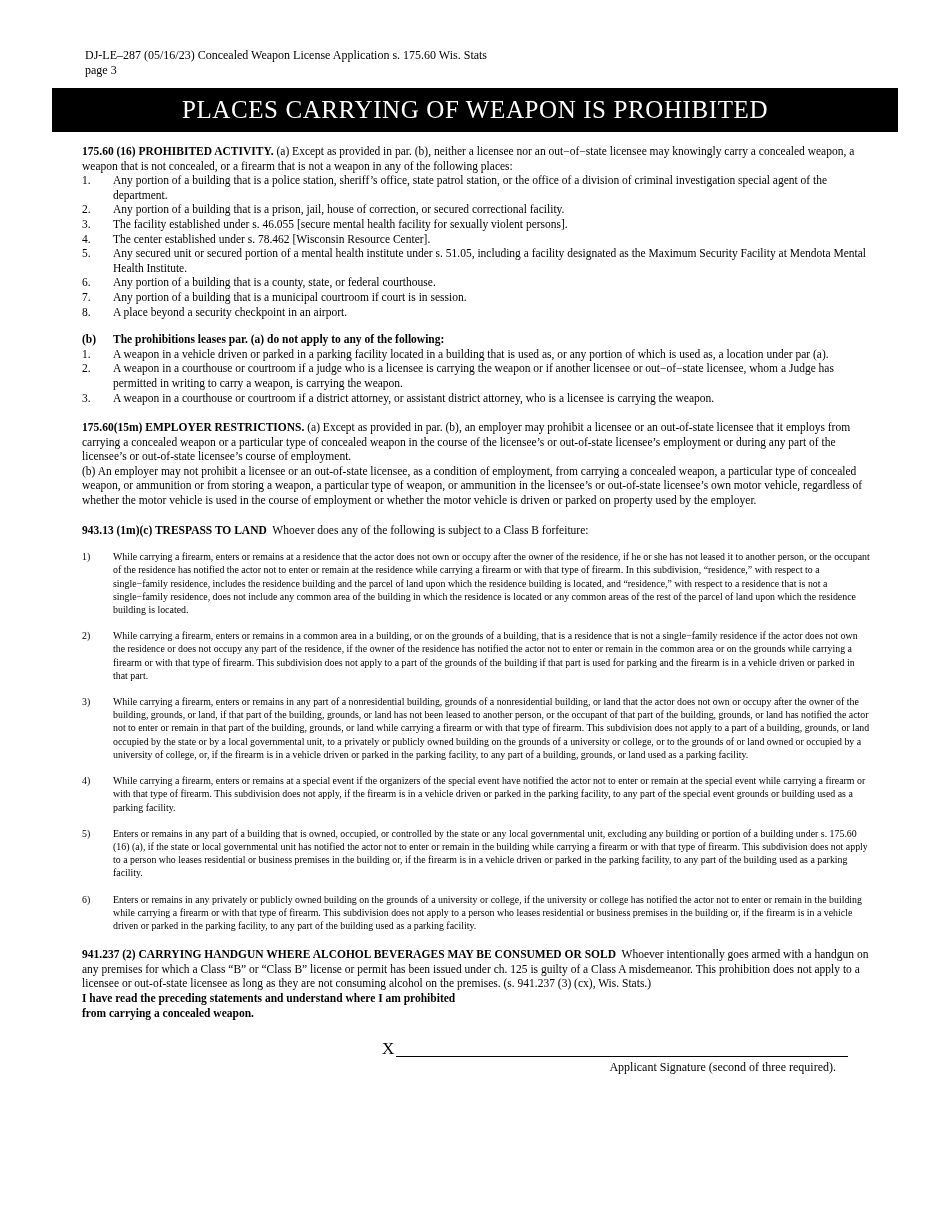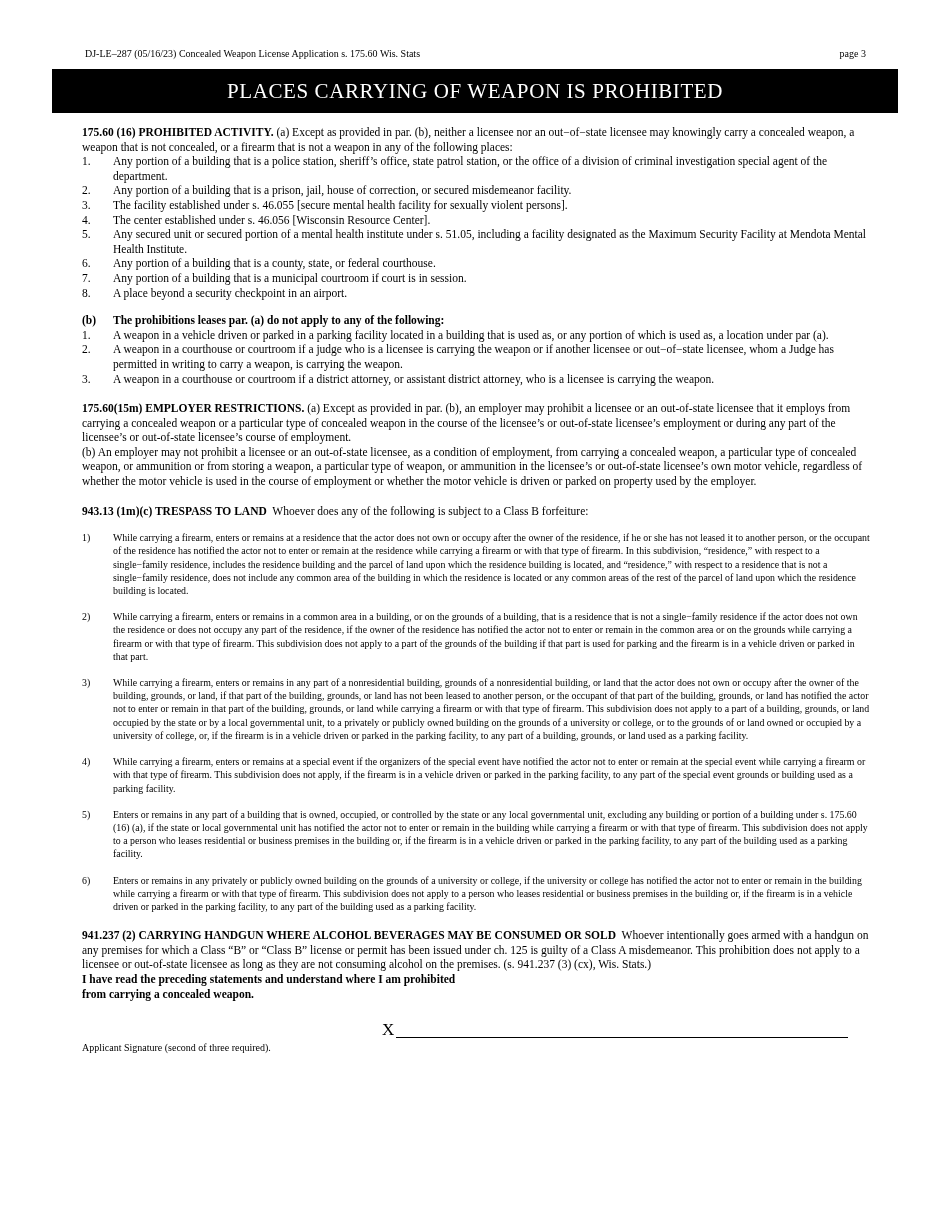--- a/index.html
+++ b/index.html
@@ -1,21 +1,21 @@
 <!DOCTYPE html>
 <html><head>
 <meta charset="utf-8">
 <style>
   html,body{margin:0;padding:0;background:#ffffff;}
   body{width:950px;height:1230px;font-family:"Liberation Serif",serif;color:#000;-webkit-font-smoothing:antialiased;}
   .page{position:relative;width:950px;height:1230px;background:#fff;overflow:hidden;}
 
-  .hdr{display:flex;justify-content:space-between;align-items:baseline;margin:48px 84px 0 85px;font-size:10px;}
+  .hdr{display:flex;justify-content:space-between;align-items:baseline;margin:48px 84px 0 85px;font-size:12px;flex-direction:column;}
 
-  .banner{margin:10px 52px 0 52px;height:44px;background:#000;color:#fff;display:flex;align-items:center;justify-content:center;font-size:21px;letter-spacing:0.6px;}
+  .banner{margin:10px 52px 0 52px;height:44px;background:#000;color:#fff;display:flex;align-items:center;justify-content:center;font-size:25px;letter-spacing:0.6px;}
 
   .content{margin:12px 80px 0 82px;font-size:11.5px;line-height:14.6px;}
 
   b,.b{font-weight:bold;}
   .para{margin:0;}
   .li{display:flex;}
   .mk{width:31px;flex:none;}
   .tx{flex:1;font-family:Liberation Serif, serif;}
 
   .sec{margin-top:13px;}
@@ -23,21 +23,21 @@
 
   .small-list{font-size:9.9px;line-height:13.2px;}
   .li-sm{display:flex;margin-top:13px;}
   .mk-sm{width:31px;flex:none;}
 
   .ack{max-width:392px;font-weight:bold;}
 
   .sig-row{display:flex;align-items:flex-end;margin:20px 22px 0 300px;}
   .sig-x{font-size:17px;line-height:17px;margin-right:2px;}
   .sig-line{flex:1;border-bottom:1.7px solid #000;height:13px;}
-  .sig-label{font-size:10px;margin:3px 34px 6px 0;}
+  .sig-label{text-align:right;font-size:12px;margin:3px 34px 6px 0;}
 </style>
 </head>
 <body>
 
 <div class="page">
 
   <div class="hdr">
     <span>DJ-LE–287 (05/16/23) Concealed Weapon License Application s. 175.60 Wis. Stats</span>
     <span>page 3</span>
   </div>
@@ -50,29 +50,29 @@
 
     <p class="para"><b>175.60 (16) PROHIBITED ACTIVITY.</b> <span>(a)  Except as provided in par. (b), neither a licensee nor an out−of−state licensee may knowingly carry a concealed weapon, a weapon that is not concealed, or a firearm that is not a weapon in any of the following places:</span></p>
 
     <div>
       <div class="li">
           <span class="mk">1.</span>
           <span class="tx">Any portion of a building that is a police station, sheriff’s office, state patrol station, or the office of a division of criminal investigation special agent of the department.</span>
         </div>
       <div class="li">
           <span class="mk">2.</span>
-          <span class="tx">Any portion of a building that is a prison, jail, house of correction, or secured misdemeanor facility.</span>
+          <span class="tx">Any portion of a building that is a prison, jail, house of correction, or secured correctional facility.</span>
         </div>
       <div class="li">
           <span class="mk">3.</span>
           <span class="tx">The facility established under s. 46.055 [secure mental health facility for sexually violent persons].</span>
         </div>
       <div class="li">
           <span class="mk">4.</span>
-          <span class="tx">The center established under s. 46.056 [Wisconsin Resource Center].</span>
+          <span class="tx">The center established under s. 78.462 [Wisconsin Resource Center].</span>
         </div>
       <div class="li">
           <span class="mk">5.</span>
           <span class="tx">Any secured unit or secured portion of a mental health institute under s. 51.05, including a facility designated as the Maximum Security Facility at Mendota Mental Health Institute.</span>
         </div>
       <div class="li">
           <span class="mk">6.</span>
           <span class="tx">Any portion of a building that is a county, state, or federal courthouse.</span>
         </div>
       <div class="li">

